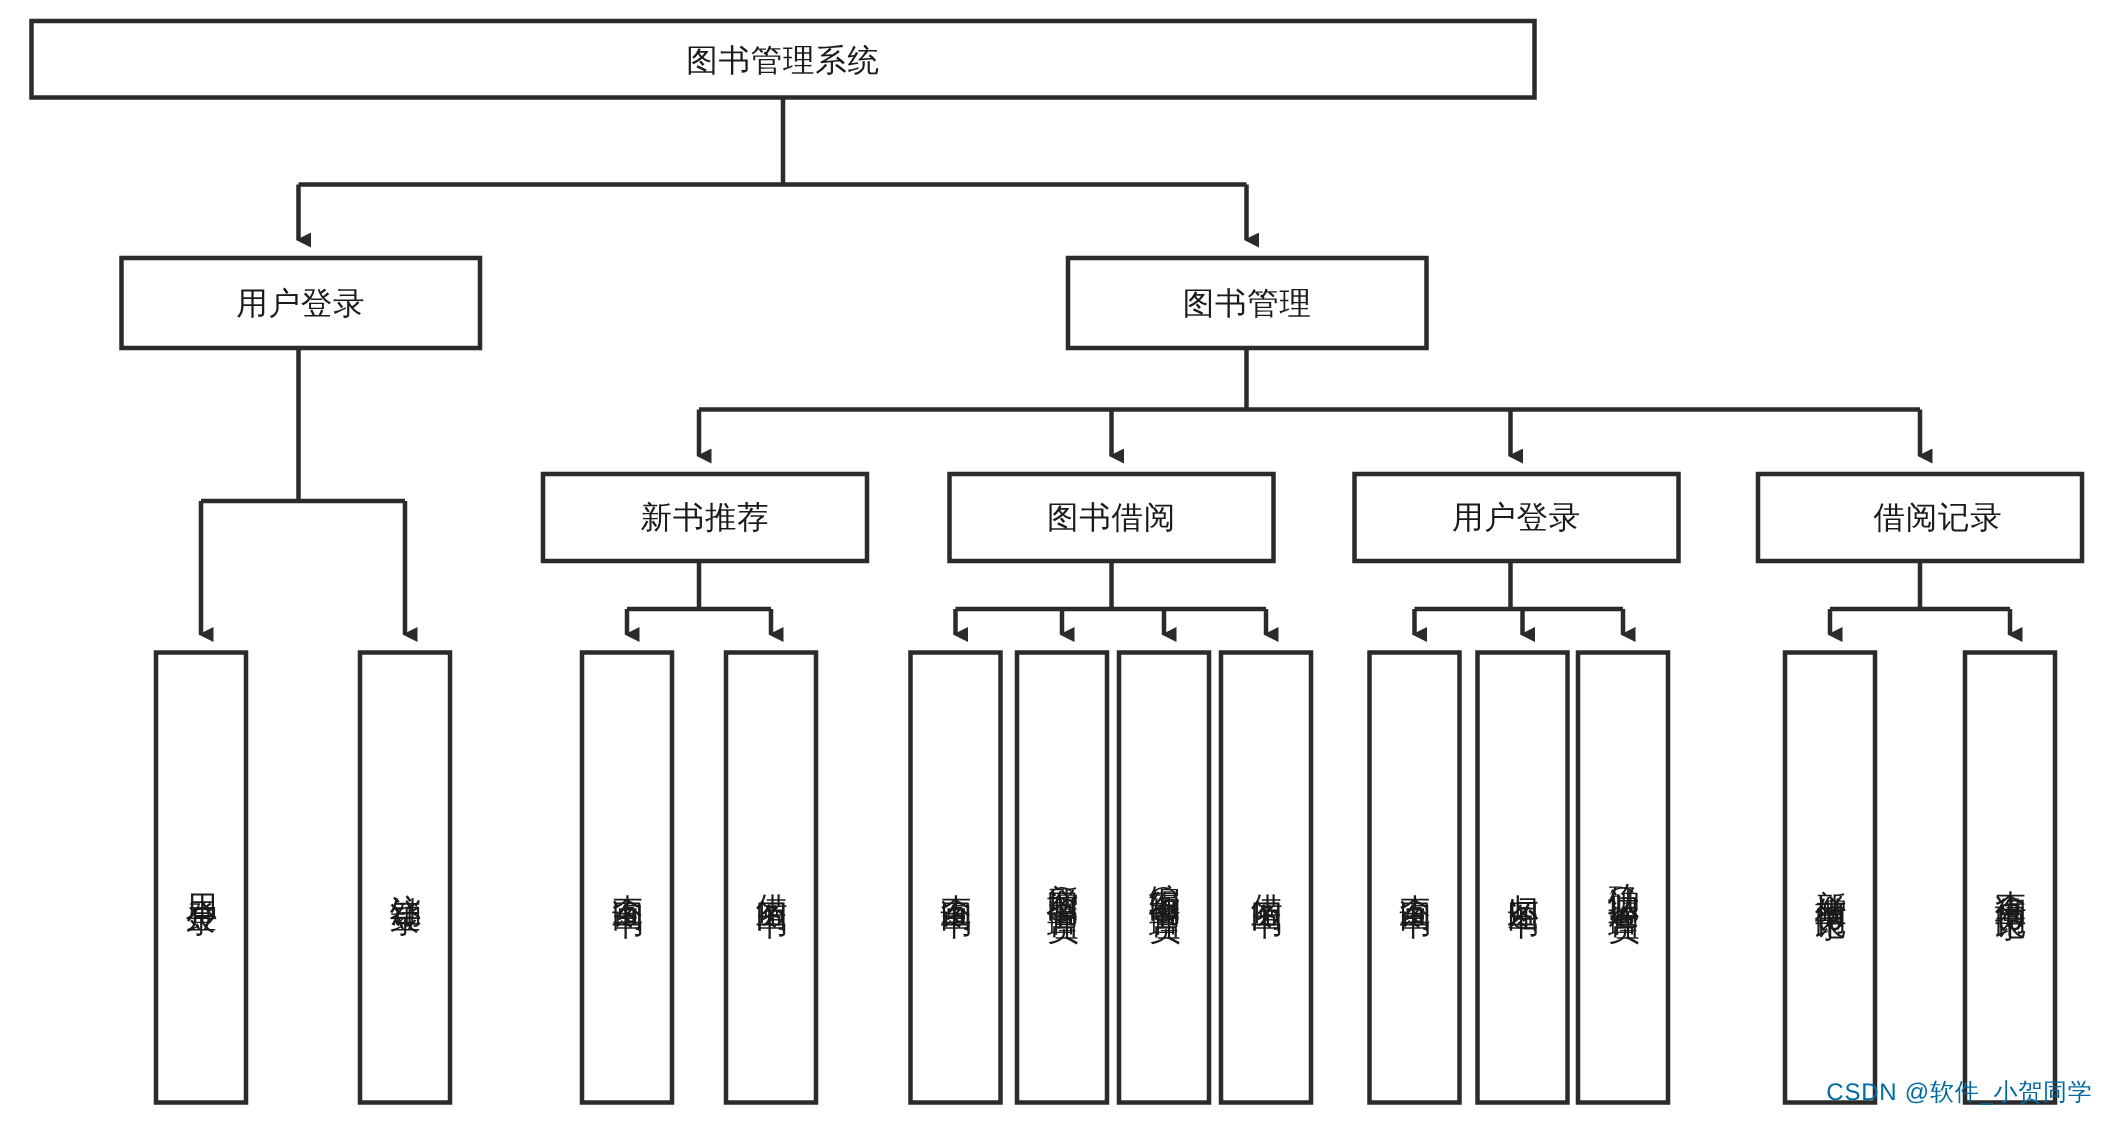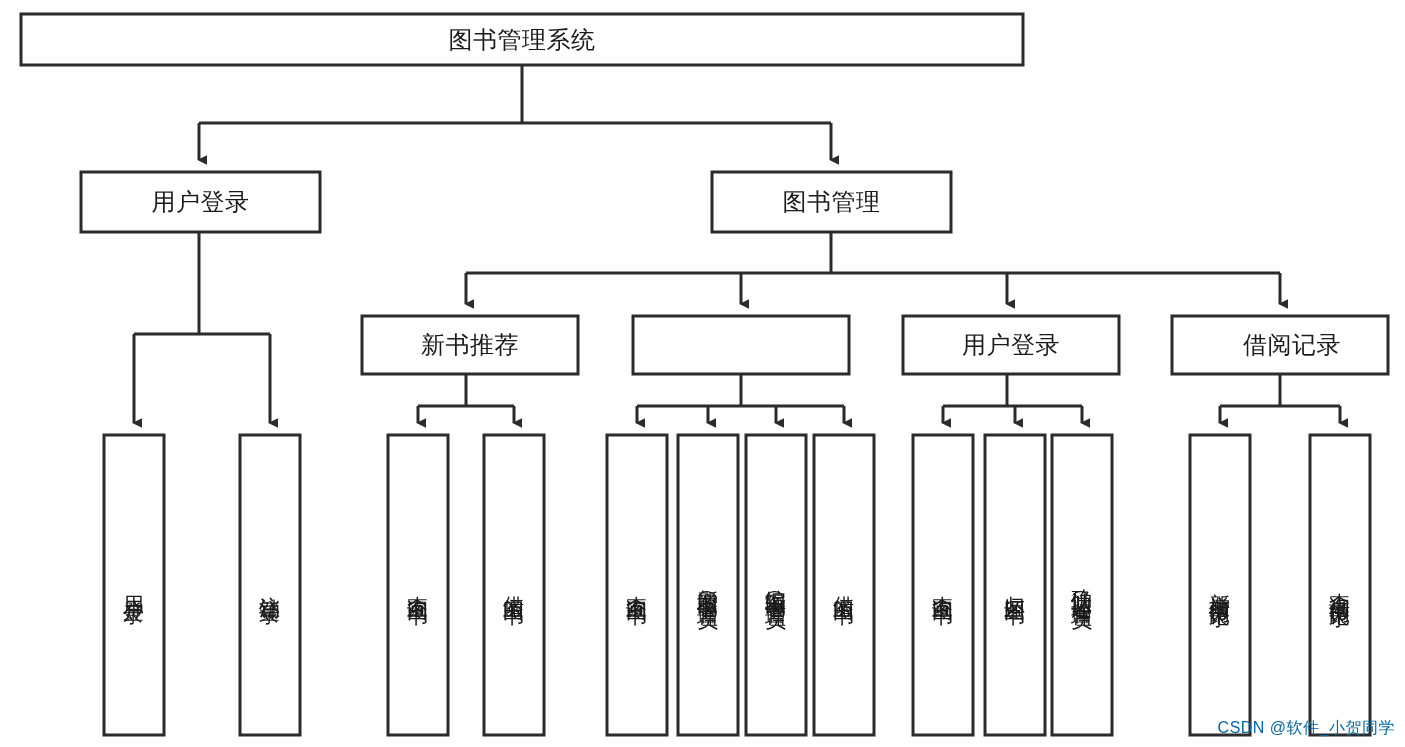--- a/index.html
+++ b/index.html
@@ -39,21 +39,21 @@
   }
   .arrow-head {
     fill: #2b2b2b;
   }
   .node-label-h {
     position: absolute;
     display: flex;
     align-items: center;
     justify-content: center;
     color: #1a1a1a;
-    font-size: 24px;
+    font-size: 21px;
     letter-spacing: 0.5px;
     white-space: nowrap;
     pointer-events: none;
   }
   .node-label-v {
     position: absolute;
     display: flex;
     align-items: center;
     justify-content: center;
     color: #1a1a1a;
@@ -151,20 +151,21 @@
     <path class="connector" marker-end="url(#arrow)" d="M 1220 406 L 1220 423"></path>
     <path class="connector" marker-end="url(#arrow)" d="M 1340 406 L 1340 423"></path>
   </svg>
 
   <div class="node-label-h" style="left:21px; top:14px; width:1002px; height:51px;">图书管理系统</div>
 
   <div class="node-label-h" style="left:81px; top:172px; width:239px; height:60px;">用户登录</div>
   <div class="node-label-h" style="left:712px; top:172px; width:239px; height:60px;">图书管理</div>
 
   <div class="node-label-h" style="left:362px; top:316px; width:216px; height:58px;">新书推荐</div>
+  <div class="node-label-h" style="left:633px; top:316px; width:216px; height:58px;">图书借阅</div>
   <div class="node-label-h" style="left:903px; top:316px; width:216px; height:58px;">用户登录</div>
   <div class="node-label-h" style="left:1172px; top:316px; width:240px; height:58px;">借阅记录</div>
 
   <div class="node-label-v" style="left:104px; top:435px; width:60px; height:300px;">用户登录</div>
   <div class="node-label-v" style="left:240px; top:435px; width:60px; height:300px;">注销登录</div>
   <div class="node-label-v" style="left:388px; top:435px; width:60px; height:300px;">查询图书</div>
   <div class="node-label-v" style="left:484px; top:435px; width:60px; height:300px;">借阅图书</div>
   <div class="node-label-v" style="left:607px; top:435px; width:60px; height:300px;">查询图书</div>
   <div class="node-label-v" style="left:678px; top:435px; width:60px; height:300px;">新增图书（管理员）</div>
   <div class="node-label-v" style="left:746px; top:435px; width:60px; height:300px;">编辑图书（管理员）</div>

